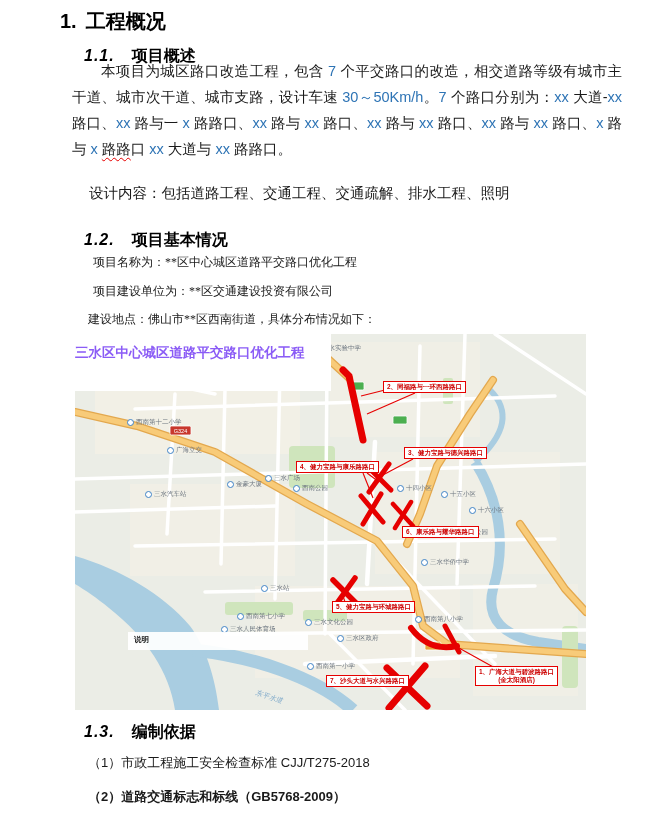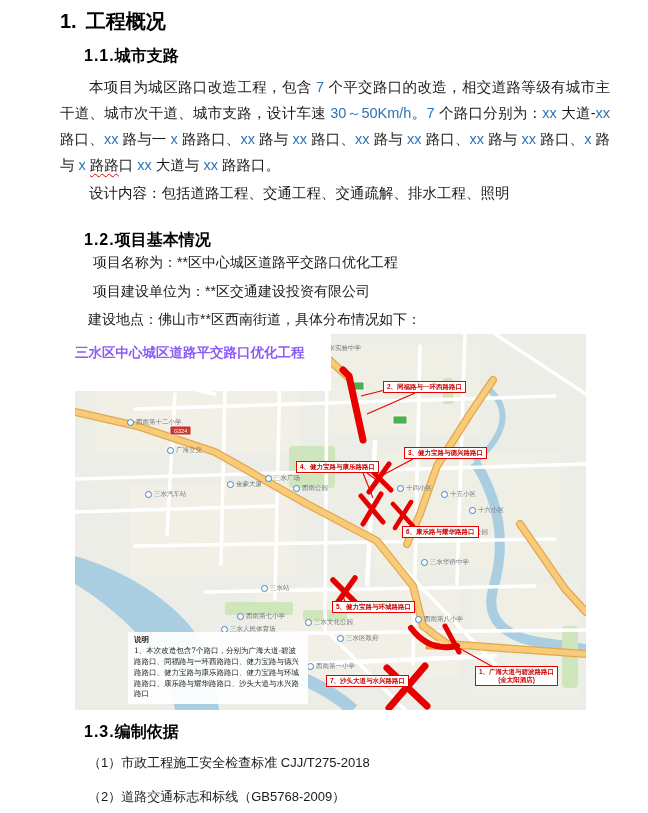--- a/index.html
+++ b/index.html
@@ -6,35 +6,35 @@
   body{
     width:648px;height:813px;position:relative;background:#ffffff;
     font-family:"Liberation Sans","DejaVu Sans",sans-serif;color:#1a1a1a;
     overflow:hidden;
   }
   .abs{position:absolute;}
   
   .h1{left:60px;top:8px;font-size:20px;font-weight:bold;color:#000;}
   .h1 .num{margin-right:9px;}
   .h2{font-size:16px;font-weight:bold;color:#000;left:84px;}
-  .h2 .num{letter-spacing:1px;}
+  .h2 .num{margin-right:17px;letter-spacing:1px;font-style:italic;}
   .s11{top:46px;}
   .s12{top:230px;}
   .s13{top:722px;}
   
   .para{left:60px;width:550px;font-size:14.5px;line-height:26px;text-align:justify;}
-  .p-overview{top:74px;text-indent:29px;}
+  .p-overview{top:58px;text-indent:29px;margin-left:12px;}
   .p-design{top:180px;text-indent:29px;}
-  .infoline{font-size:14px;line-height:20px;white-space:nowrap;}
+  .infoline{font-size:12px;line-height:20px;white-space:nowrap;font-family:Liberation Serif, serif;}
   .l-name{left:93px;top:252px;}
   .l-owner{left:93px;top:281px;}
   .l-loc{left:88px;top:309px;}
   .ref{font-size:13px;white-space:nowrap;left:88px;}
   .r1{top:754px;}
-  .r2{top:788px;}
+  .r2{top:788px;font-weight:bold;}
   .blue{color:#2e74b5;}
   .squiggle{text-decoration:underline;text-decoration-style:wavy;text-decoration-color:#e60000;text-decoration-thickness:1px;text-underline-offset:3px;}
   
   #map{left:75px;top:334px;width:511px;height:376px;background:#ebede6;overflow:hidden;}
   #map svg{position:absolute;left:0;top:0;}
   .map-title{
     position:absolute;left:0;top:0;width:256px;height:57px;background:#ffffff;
     font-family:"DejaVu Serif","Liberation Serif",serif;color:#8b5cf6;text-align:left;
     font-size:13.5px;font-weight:600;line-height:1.7;padding-top:7px;box-sizing:border-box;z-index:5;
   }
@@ -54,21 +54,21 @@
   .water-label{position:absolute;font-size:7px;color:#7ba7c9;font-style:italic;transform:rotate(18deg);z-index:3;}
 </style>
 </head>
 <body>
 
 <div class="abs h1">
   <span class="num">1.</span><span>工程概况</span>
 </div>
 
 <div class="abs h2 s11">
-  <span class="num">1.1.</span><span>城市支路</span>
+  <span class="num">1.1.</span><span>项目概述</span>
 </div>
 
 <div class="abs para p-overview"><span>本项目为城区路口改造工程，包含 </span><span class="blue">7</span><span> 个平交路口的改造，相交道路等级有城市主干道、城市次干道、城市支路，设计车速 </span><span class="blue">30～50Km/h</span><span>。</span><span class="blue">7</span><span> 个路口分别为：</span><span class="blue">xx</span><span> 大道-</span><span class="blue">xx</span><span> 路口、</span><span class="blue">xx</span><span> 路与一 </span><span class="blue">x</span><span> 路路口、</span><span class="blue">xx</span><span> 路与 </span><span class="blue">xx</span><span> 路口、</span><span class="blue">xx</span><span> 路与 </span><span class="blue">xx</span><span> 路口、</span><span class="blue">xx</span><span> 路与 </span><span class="blue">xx</span><span> 路口、</span><span class="blue">x</span><span> 路与 </span><span class="blue">x</span><span> </span><span class="squiggle">路路</span><span>口 </span><span class="blue">xx</span><span> 大道与 </span><span class="blue">xx</span><span> 路路口。</span></div>
 
 <div class="abs para p-design">设计内容：包括道路工程、交通工程、交通疏解、排水工程、照明</div>
 
 <div class="abs h2 s12">
   <span class="num">1.2.</span><span>项目基本情况</span>
 </div>
 
@@ -185,21 +185,20 @@
       </g>
     </g>
   </svg>
 
   <div class="map-title">
     <div>三水区中心城区道路平交路口优化工程</div>
   </div>
 
   <div class="legend">
     <span class="lt">说明</span>
-    <span>1、本次改造包含7个路口，分别为广海大道-碧波路路口、同福路与一环西路路口、健力宝路与德兴路路口、健力宝路与康乐路路口、健力宝路与环城路路口、康乐路与耀华路路口、沙头大道与水兴路路口</span>
   </div>
 
   <div id="overlays">
       <div class="callout" style="left: 400px; top: 332px;">
         <div>1、广海大道与碧波路路口</div>
         <div class="c2">(金太阳酒店)</div>
       </div>
       <div class="callout" style="left: 308px; top: 47px;">
         <div>2、同福路与一环西路路口</div>
       </div>

